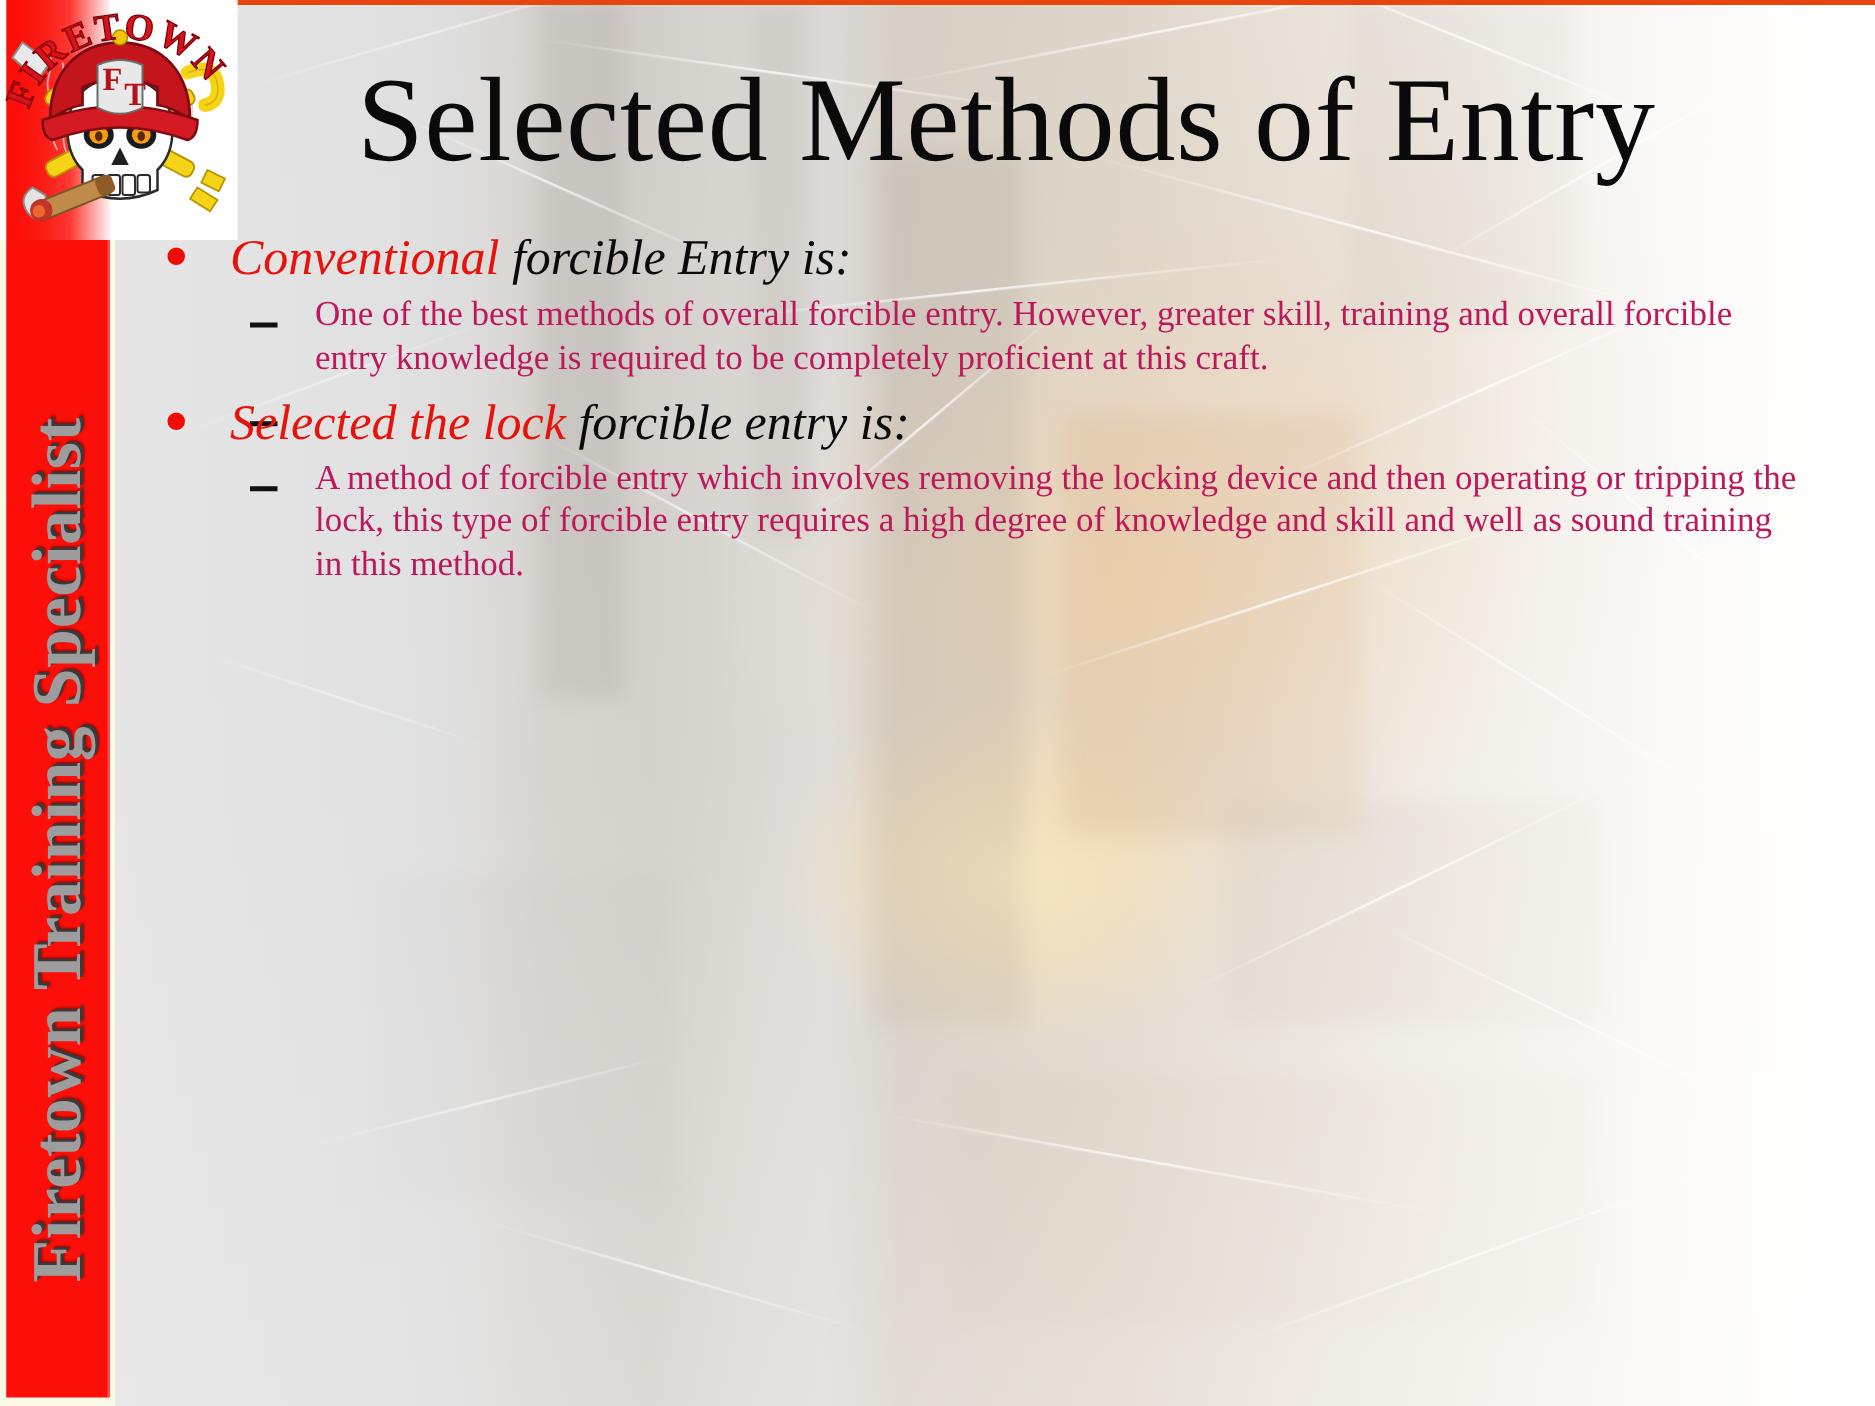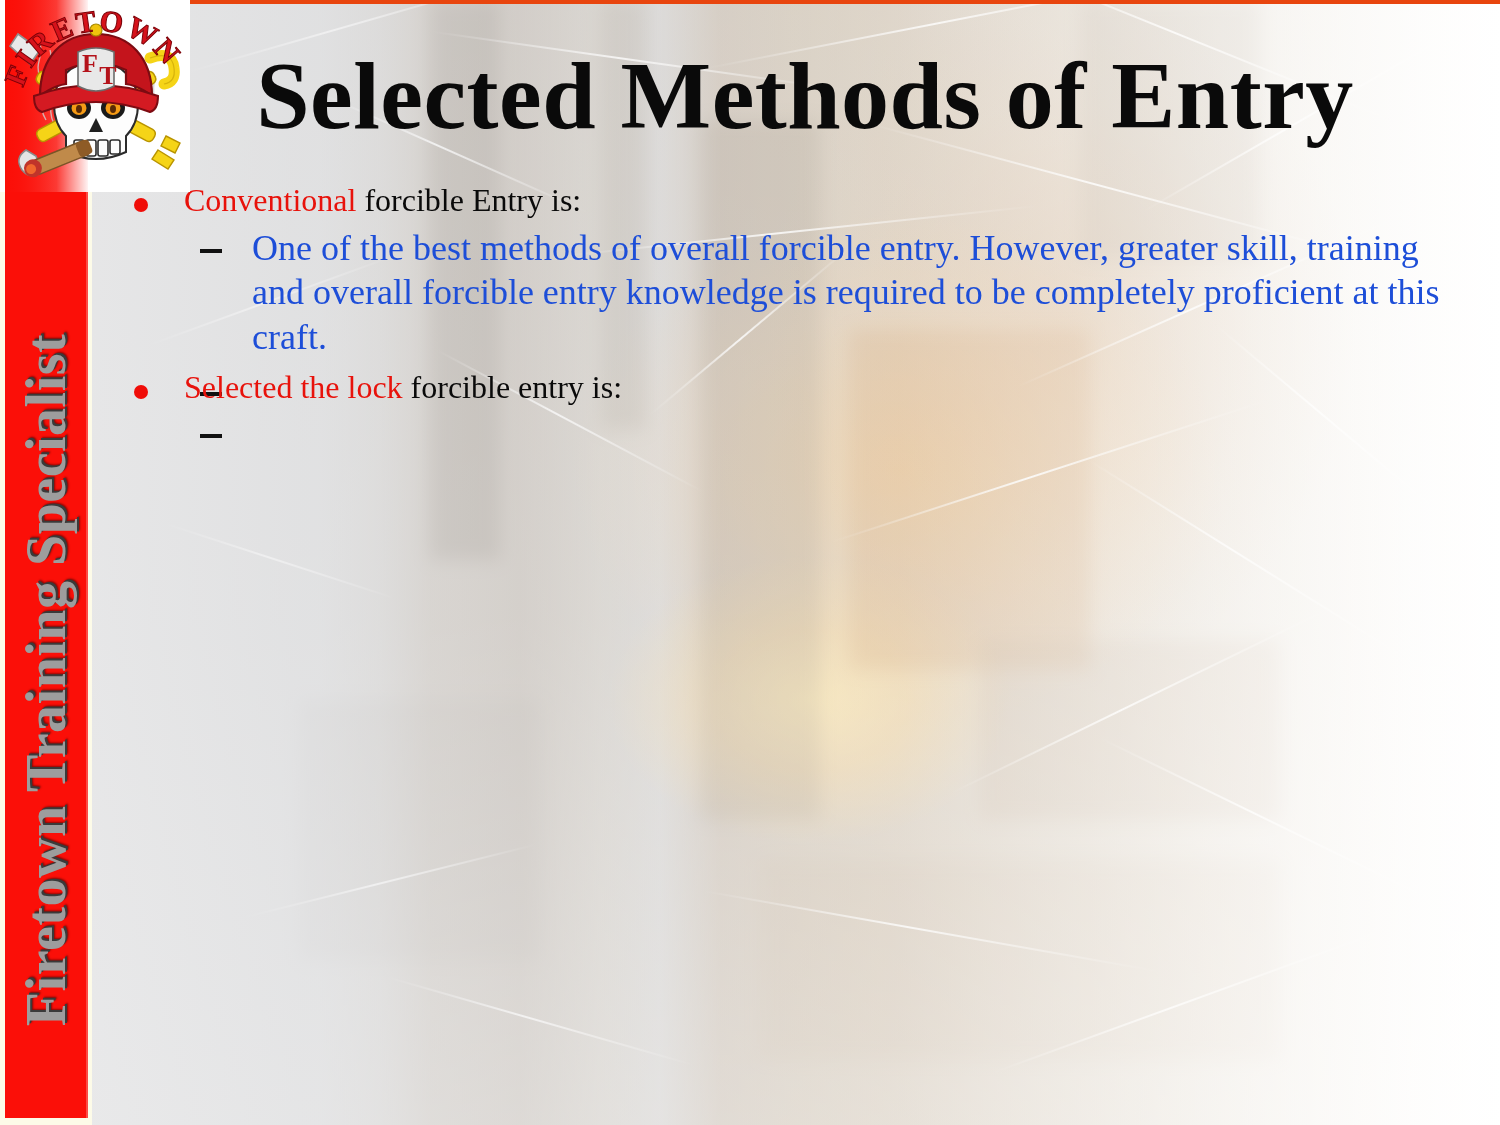--- a/index.html
+++ b/index.html
@@ -146,56 +146,56 @@
     top: 48px;
     width: 1330px;
     z-index: 5;
     text-align: center;
     font-family: "Liberation Serif", "DejaVu Serif", serif;
     font-size: 96px;
     line-height: 1.0;
     color: #0a0a0a;
     letter-spacing: 0.5px;
     white-space: nowrap;
-    font-weight: bold;
   }
 
   
   .body-area {
     position: absolute;
     left: 112px;
     top: 182px;
     width: 1330px;
     z-index: 5;
   }
 
   .lvl1 {
     position: relative;
     padding-left: 72px;
-    font-size: 32px;
+    font-size: 40px;
     line-height: 1.18;
     color: #0a0a0a;
     margin: 0 0 4px 0;
+    font-style: italic;
   }
   .lvl1 .dot {
     position: absolute;
     left: 22px;
     top: 16px;
     width: 14px; height: 14px;
     border-radius: 50%;
     background: #f00d08;
   }
   .lvl1 .hl { color: #e8120b; }
 
   .lvl2 {
     position: relative;
     padding-left: 140px;
-    font-size: 36px;
+    font-size: 28px;
     line-height: 1.235;
-    color: #1d4ed8;
+    color: #be185d;
     margin: 2px 0 10px 0;
     max-width: 1300px;
   }
   .lvl2 .dash {
     position: absolute;
     left: 88px;
     top: 23px;
     width: 22px; height: 4px;
     background: #111111;
   }
@@ -355,17 +355,18 @@
     <div class="lvl2">
       <span class="dash"></span>
     </div>
 
     <div class="lvl1 b3">
       <span class="dot"></span>
       <span class="hl">Selected the lock</span><span> forcible entry is:</span>
     </div>
     <div class="lvl2">
       <span class="dash"></span>
+      <span>A method of forcible entry which involves removing the locking device and then operating or tripping the lock, this type of forcible entry requires a high degree of knowledge and skill and well as sound training in this method.</span>
     </div>
 
   </div>
 
 </div>
 
 </body></html>

